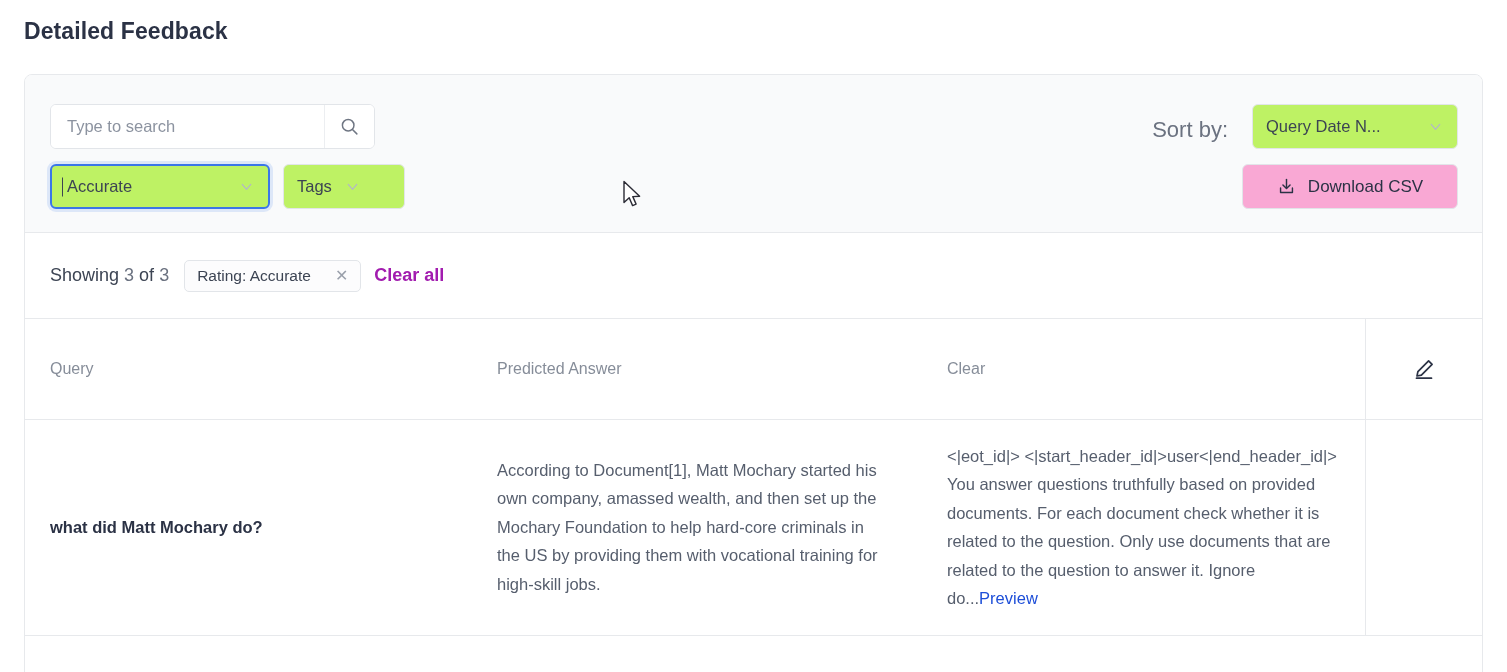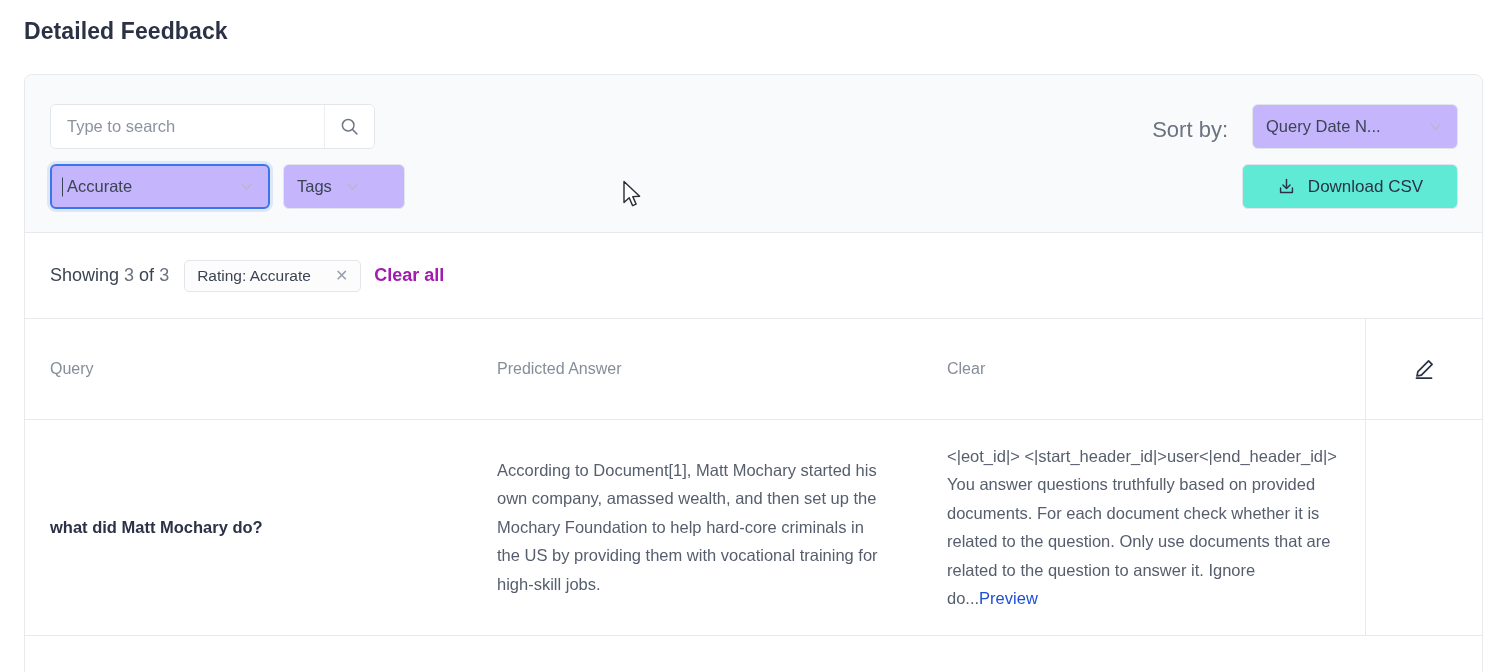--- a/index.html
+++ b/index.html
@@ -71,21 +71,21 @@
     cursor: pointer;
     display: flex; align-items: center; justify-content: center;
     padding: 0;
   }
 
   .select {
     position: absolute;
     height: 45px;
     border: 1px solid #e2e5e9;
     border-radius: 6px;
-    background: #c4b5fd;
+    background: #bef264;
     display: flex;
     align-items: center;
     padding: 0 13px;
     cursor: pointer;
     font-size: 16.5px;
     color: #3c4453;
   }
   .select .caret { margin-left: auto; display: flex; align-items: center; }
   .select-rating {
     left: 25px; top: 89px; width: 220px;
@@ -113,21 +113,21 @@
   .select-sort {
     right: 24px; top: 29px; width: 206px;
   }
 
   .csv-btn {
     position: absolute;
     right: 24px; top: 89px;
     width: 216px; height: 45px;
     border: 1px solid #e2e5e9;
     border-radius: 6px;
-    background: #5eead4;
+    background: #f9a8d4;
     cursor: pointer;
     display: flex; align-items: center; justify-content: center;
     gap: 12px;
     font-size: 17px;
     color: #2b3245;
     font-family: "Liberation Sans", sans-serif;
   }
 
   
   .filterbar {

